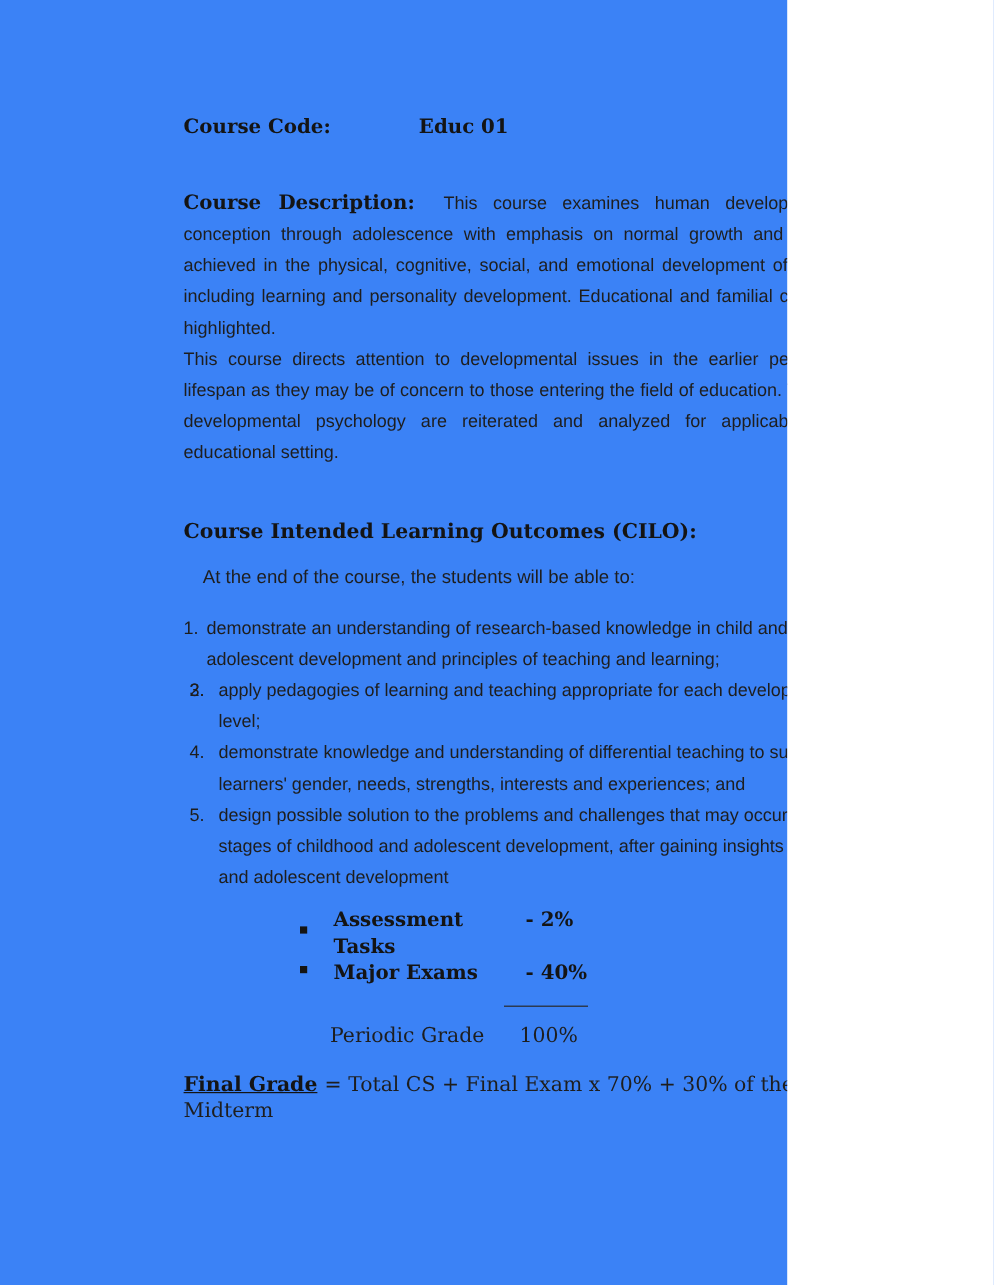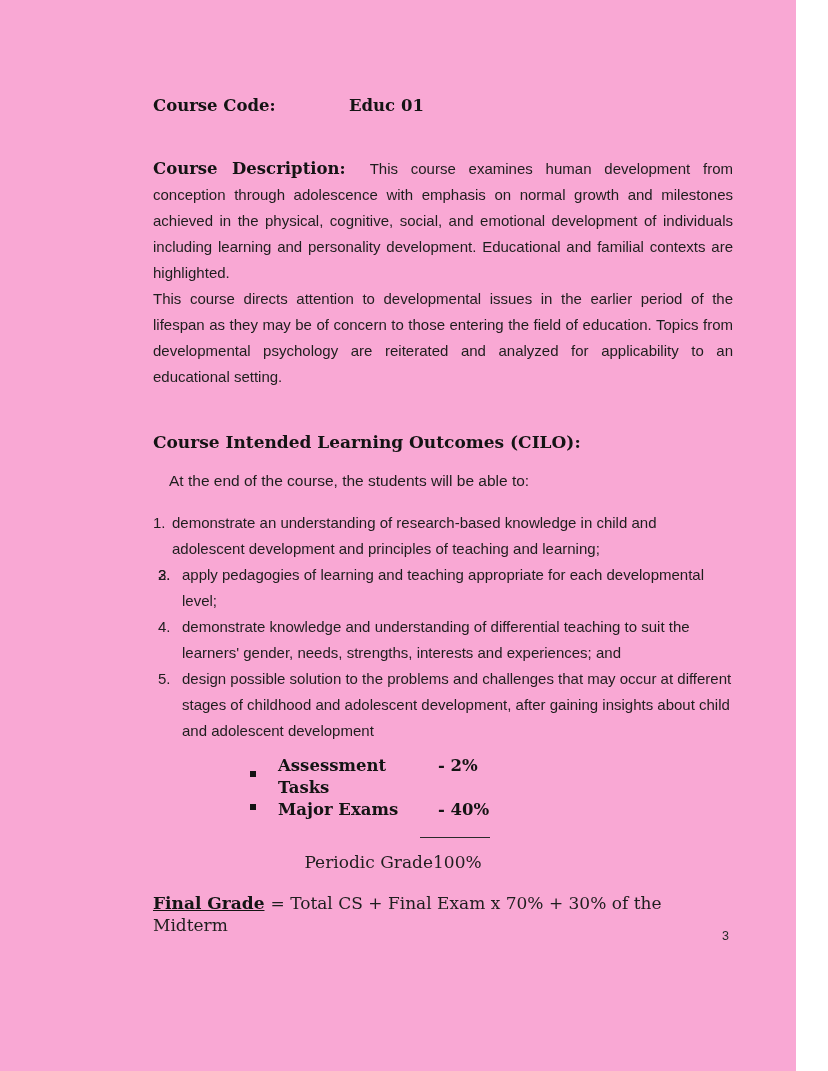--- a/index.html
+++ b/index.html
@@ -1,20 +1,20 @@
 <!DOCTYPE html>
 <html><head>
 <meta charset="utf-8">
 <style>
   html, body { margin: 0; padding: 0; background: #ffffff; }
   .page {
     position: relative;
-    width: 796px;
+    width: 656px;
     height: 1071px;
-    background: #f9a8d4;
+    background: #3b82f6;
     color: #1c1c1c;
     font-family: "Liberation Sans", sans-serif;
     overflow: hidden;
   }
   .content {
     position: absolute;
     left: 153px;
     top: 0;
     width: 580px;
   }
@@ -113,21 +113,21 @@
   }
   .total-row {
     display: flex;
     margin-top: 13px;
     padding-left: 122px;
     font-family: "DejaVu Serif", "Liberation Serif", serif;
     font-size: 17px;
     line-height: 22px;
     color: #1e1e1e;
   }
-  .total-row .total-label { width: 158px; text-align: right; }
+  .total-row .total-label { width: 158px; }
 
   
   .final-grade {
     margin: 0;
     margin-top: 19px;
     font-family: "DejaVu Serif", "Liberation Serif", serif;
     font-size: 17px;
     line-height: 22px;
     color: #1e1e1e;
   }

